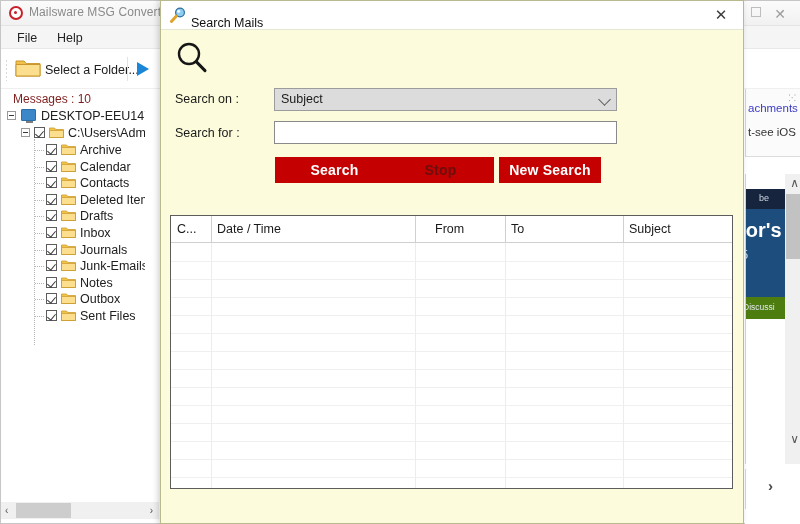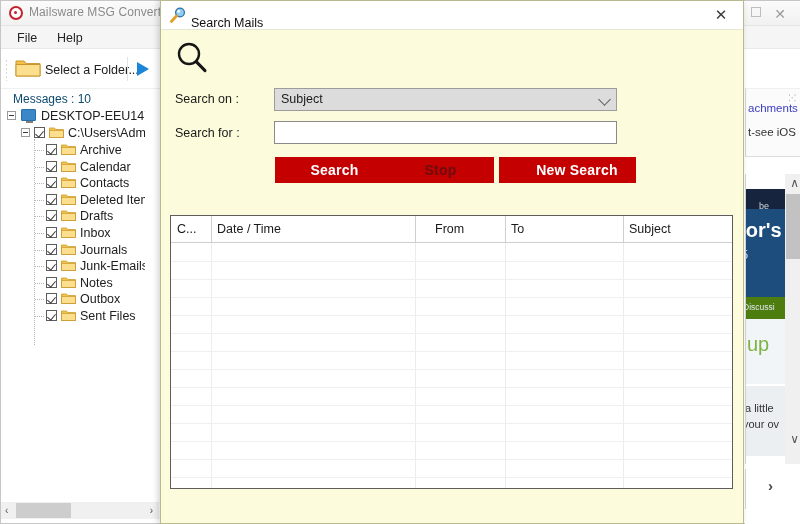--- a/index.html
+++ b/index.html
@@ -75,21 +75,21 @@
     border-left:12px solid #1b86d8;border-top:7px solid transparent;
     border-bottom:7px solid transparent;
   }
   #tb-play2{
     position:absolute;left:160px;top:13px;width:0;height:0;
     border-left:12px solid #1b86d8;border-top:7px solid transparent;
     border-bottom:7px solid transparent;
   }
 
   #msgcount{
-    position:absolute;left:12px;top:91px;font-size:12px;color:#0c4a6e;
+    position:absolute;left:12px;top:91px;font-size:12px;color:#7f1d1d;
     white-space:nowrap;
   }
 
   
   #tree-panel{
     position:absolute;left:0;top:105px;width:158px;height:388px;
     background:#ffffff;overflow:hidden;
   }
   .tree-row{position:absolute;height:16px;white-space:nowrap;font-size:12.5px;color:#202020;}
   .tw-expander{
@@ -155,21 +155,21 @@
   #bg-dots{
     position:absolute;right:4px;top:2px;font-size:9px;color:#9a9a9a;letter-spacing:1px;
   }
   #bg-ad{
     position:absolute;left:0;top:85px;width:56px;height:290px;overflow:hidden;
     border-left:1px solid #d6d6d6;box-sizing:border-box;background:#fff;
   }
   #ad-darkstrip{
     position:absolute;left:-5px;top:15px;width:48px;height:20px;background:#16243d;
   }
-  #ad-darkstrip span{position:absolute;left:18px;top:12px;font-size:9px;color:#cfd6e0;}
+  #ad-darkstrip span{position:absolute;left:18px;top:4px;font-size:9px;color:#cfd6e0;}
   #ad-blue{
     position:absolute;left:-5px;top:35px;width:48px;height:88px;background:#1d4d7c;
   }
   #ad-blue .big{position:absolute;left:-2px;top:10px;font-size:20px;font-weight:bold;color:#ffffff;white-space:nowrap;}
   #ad-blue .small{position:absolute;left:0px;top:38px;font-size:13px;color:#c7d6e4;}
   #ad-dark2{
     position:absolute;left:-5px;top:123px;width:48px;height:22px;background:#4d7c0f;
   }
   #ad-dark2 span{position:absolute;left:2px;top:5px;font-size:8.5px;color:#e3e8ef;white-space:nowrap;}
   #ad-white{
@@ -245,21 +245,21 @@
     font-family:"Liberation Sans",sans-serif;font-size:12.5px;color:#111;
     padding:0 5px;box-sizing:border-box;
   }
   .redbtn{
     position:absolute;top:156px;height:26px;background:#c40000;
     color:#ffffff;font-size:14px;font-weight:bold;text-align:center;
     line-height:26px;letter-spacing:.2px;
   }
   #btn-search{left:114px;width:119px;}
   #btn-stop{left:226px;width:107px;color:#6e0d0d;}
-  #btn-newsearch{left:338px;width:118px;padding-left:19px;}
+  #btn-newsearch{left:338px;width:102px;}
 
   
   #results{
     position:absolute;left:9px;top:214px;width:563px;height:274px;
     background:#ffffff;border:1px solid #5d5d5d;box-sizing:border-box;overflow:hidden;
   }
   #res-head{
     position:absolute;left:0;top:0;width:561px;height:27px;background:#ffffff;
     border-bottom:1px solid #cfcfcf;box-sizing:border-box;
   }
@@ -447,27 +447,20 @@
       <div id="ad-darkstrip">
           <span>be</span>
         </div>
       <div id="ad-blue">
         <div class="big">tor's</div>
         <div class="small">5</div>
       </div>
       <div id="ad-dark2">
           <span>Discussi</span>
         </div>
-      <div id="ad-white">
-        <div class="up">up</div>
-      </div>
-      <div id="ad-bottom">
-        <div class="l1">a little</div>
-        <div class="l2">your ov</div>
-      </div>
       <div id="ad-scroll">
         <div id="ad-arrow-up">∧</div>
         <div id="ad-scroll-thumb"></div>
         <div id="ad-arrow-dn">∨</div>
       </div>
     </div>
 
     <div id="bg-next">
       <span>›</span>
     </div>

